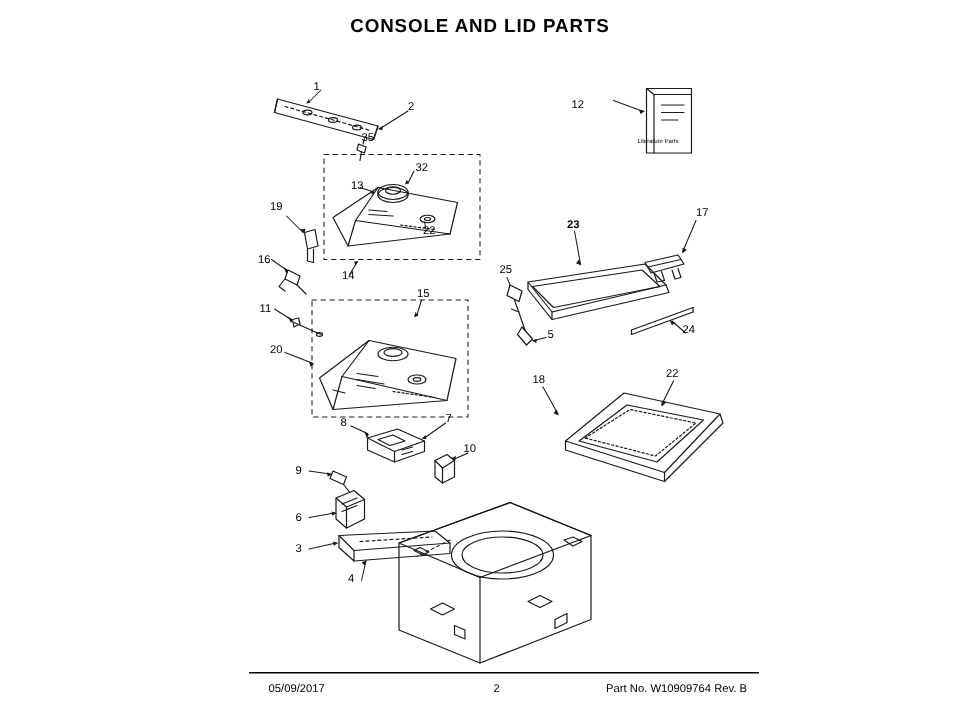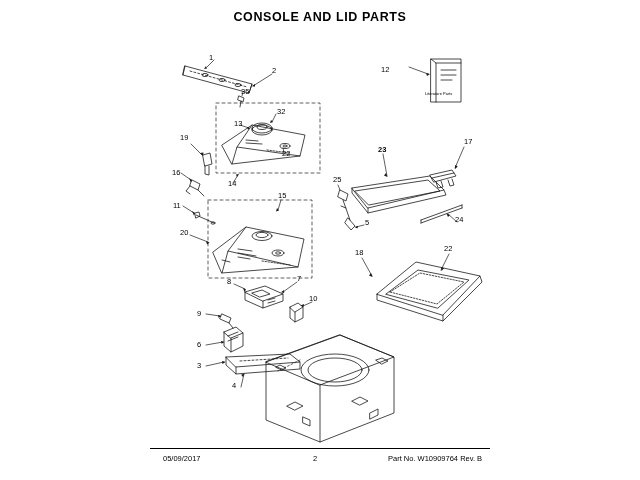--- a/index.html
+++ b/index.html
@@ -40,21 +40,21 @@
   .callout {
     position: absolute;
     font-size: 7.5px;
     font-family: "Liberation Sans", sans-serif;
     color: #000;
     white-space: nowrap;
     line-height: 1;
   }
   #footer {
     position: absolute;
-    left: 0;
+    left: 16px;
     top: 448px;
     width: 520px;
     height: 20px;
   }
   #footer .rule {
     position: absolute;
     top: 0;
     left: 150px;
     width: 340px;
     height: 1px;

